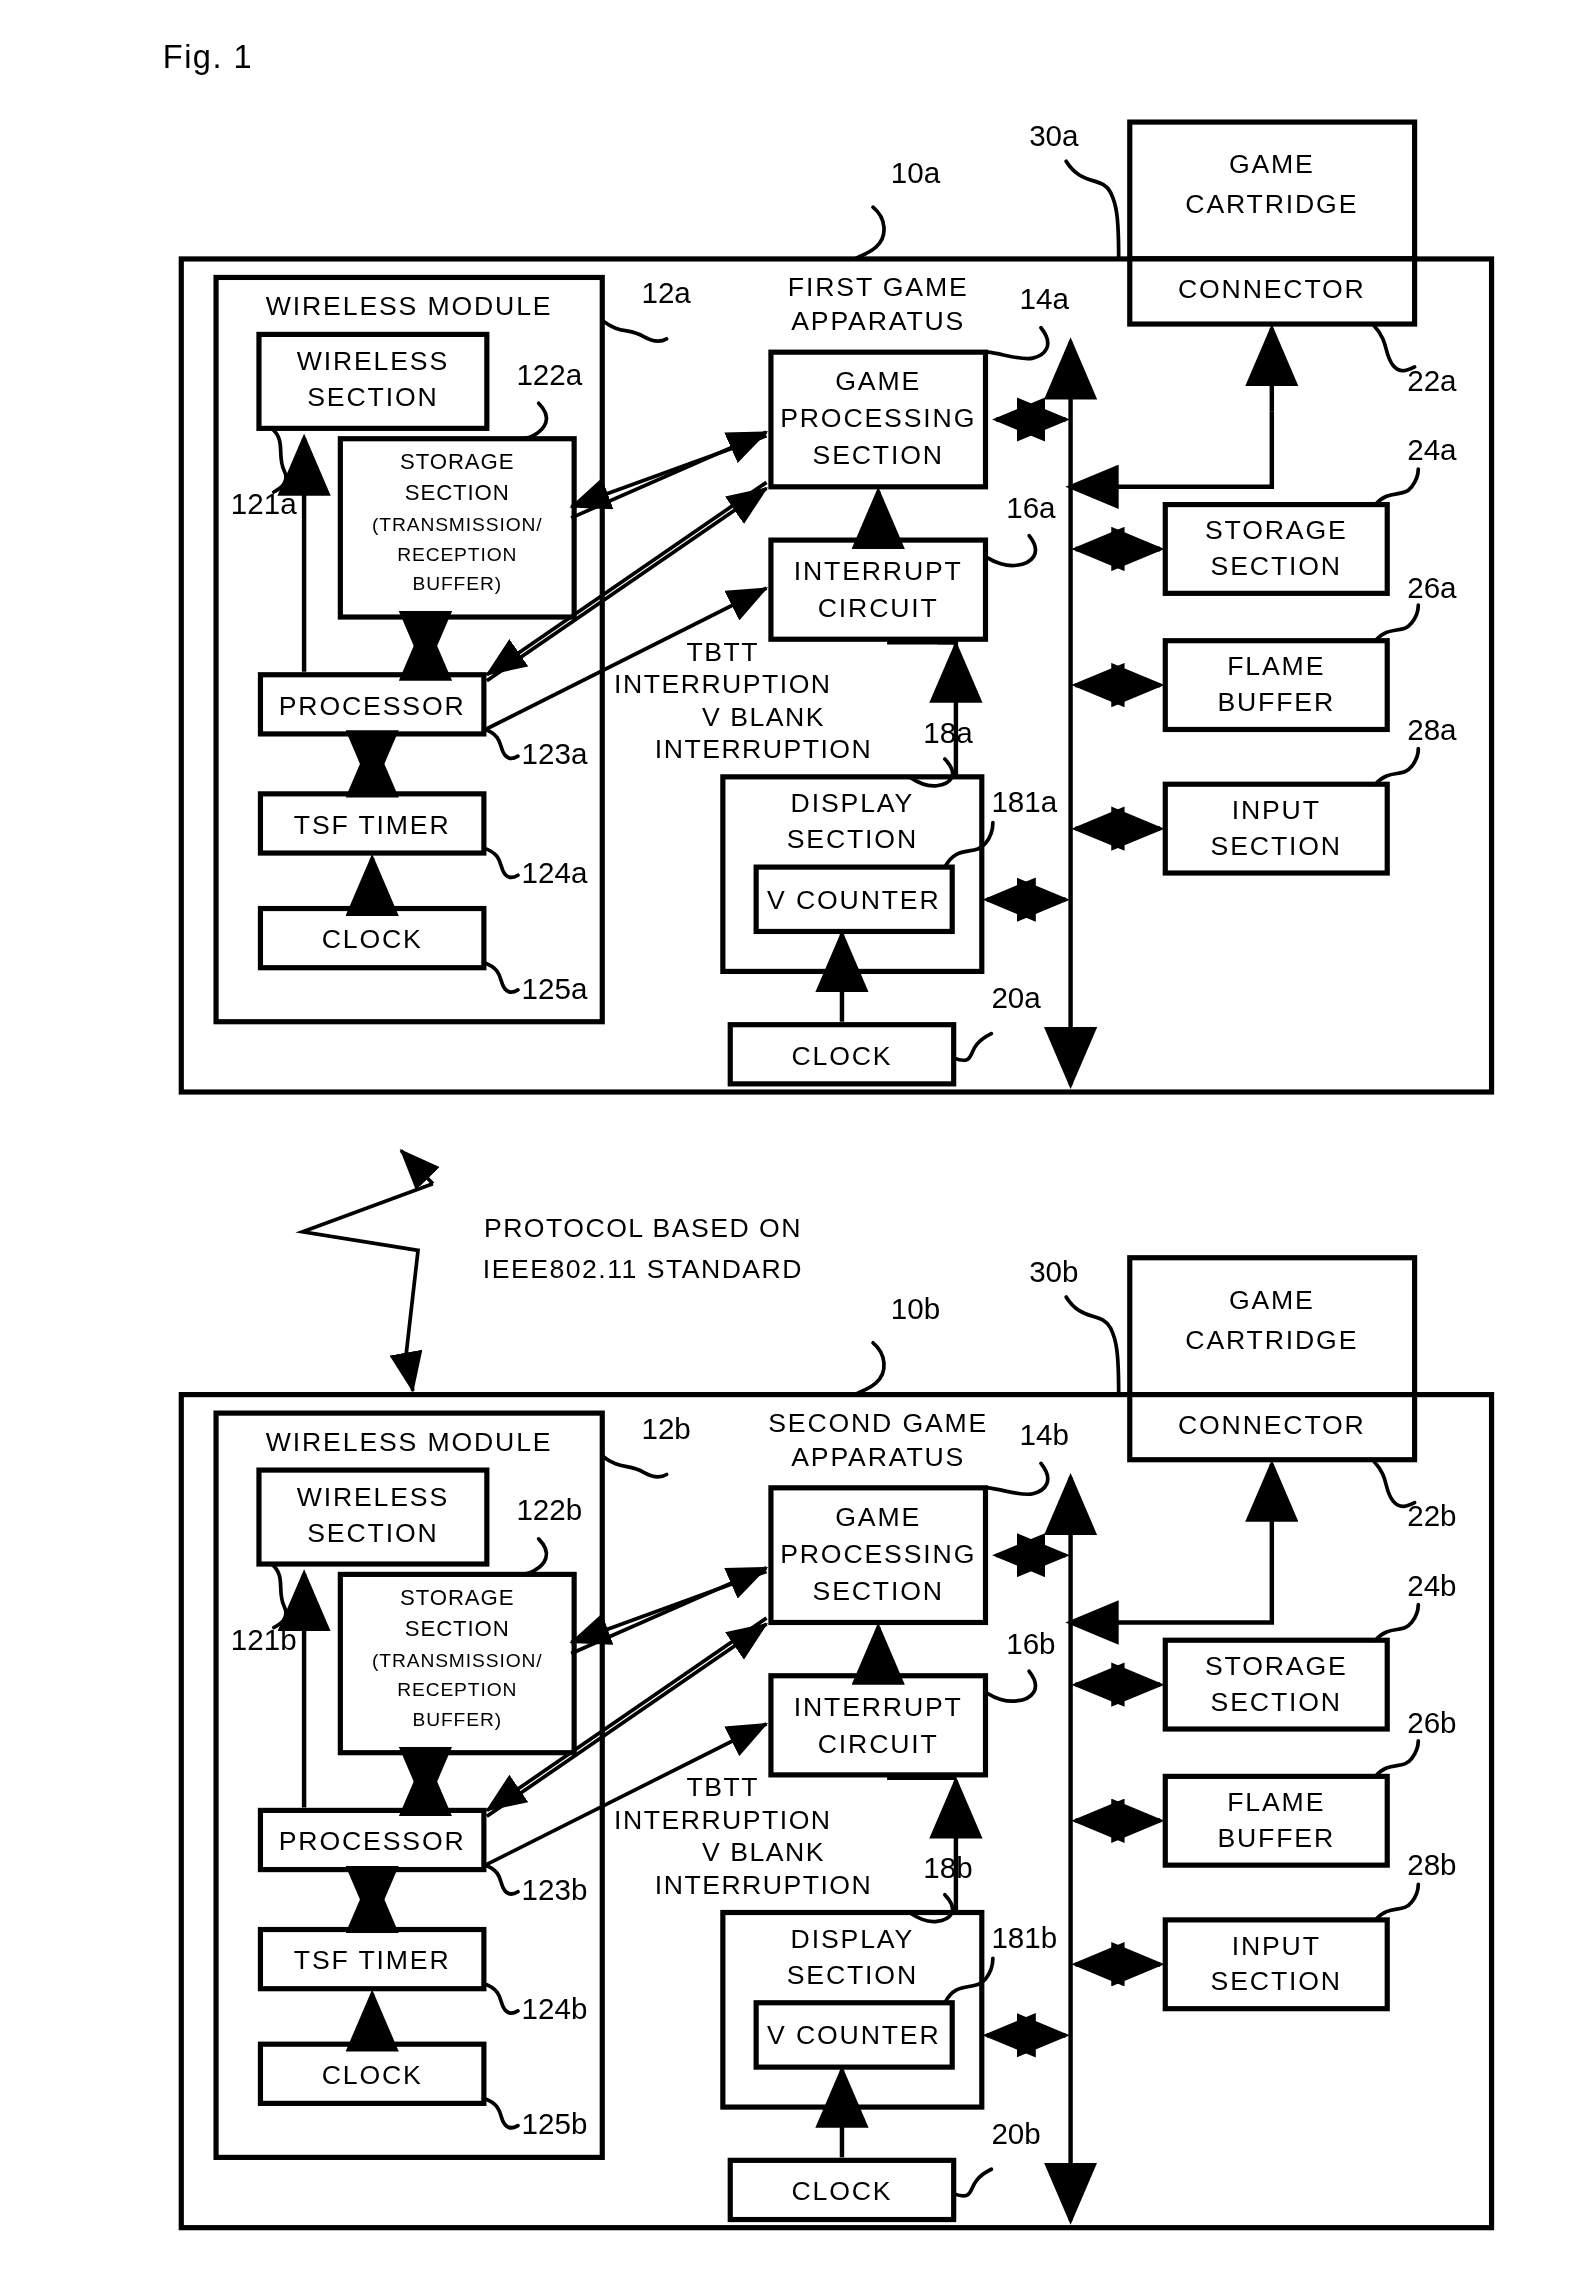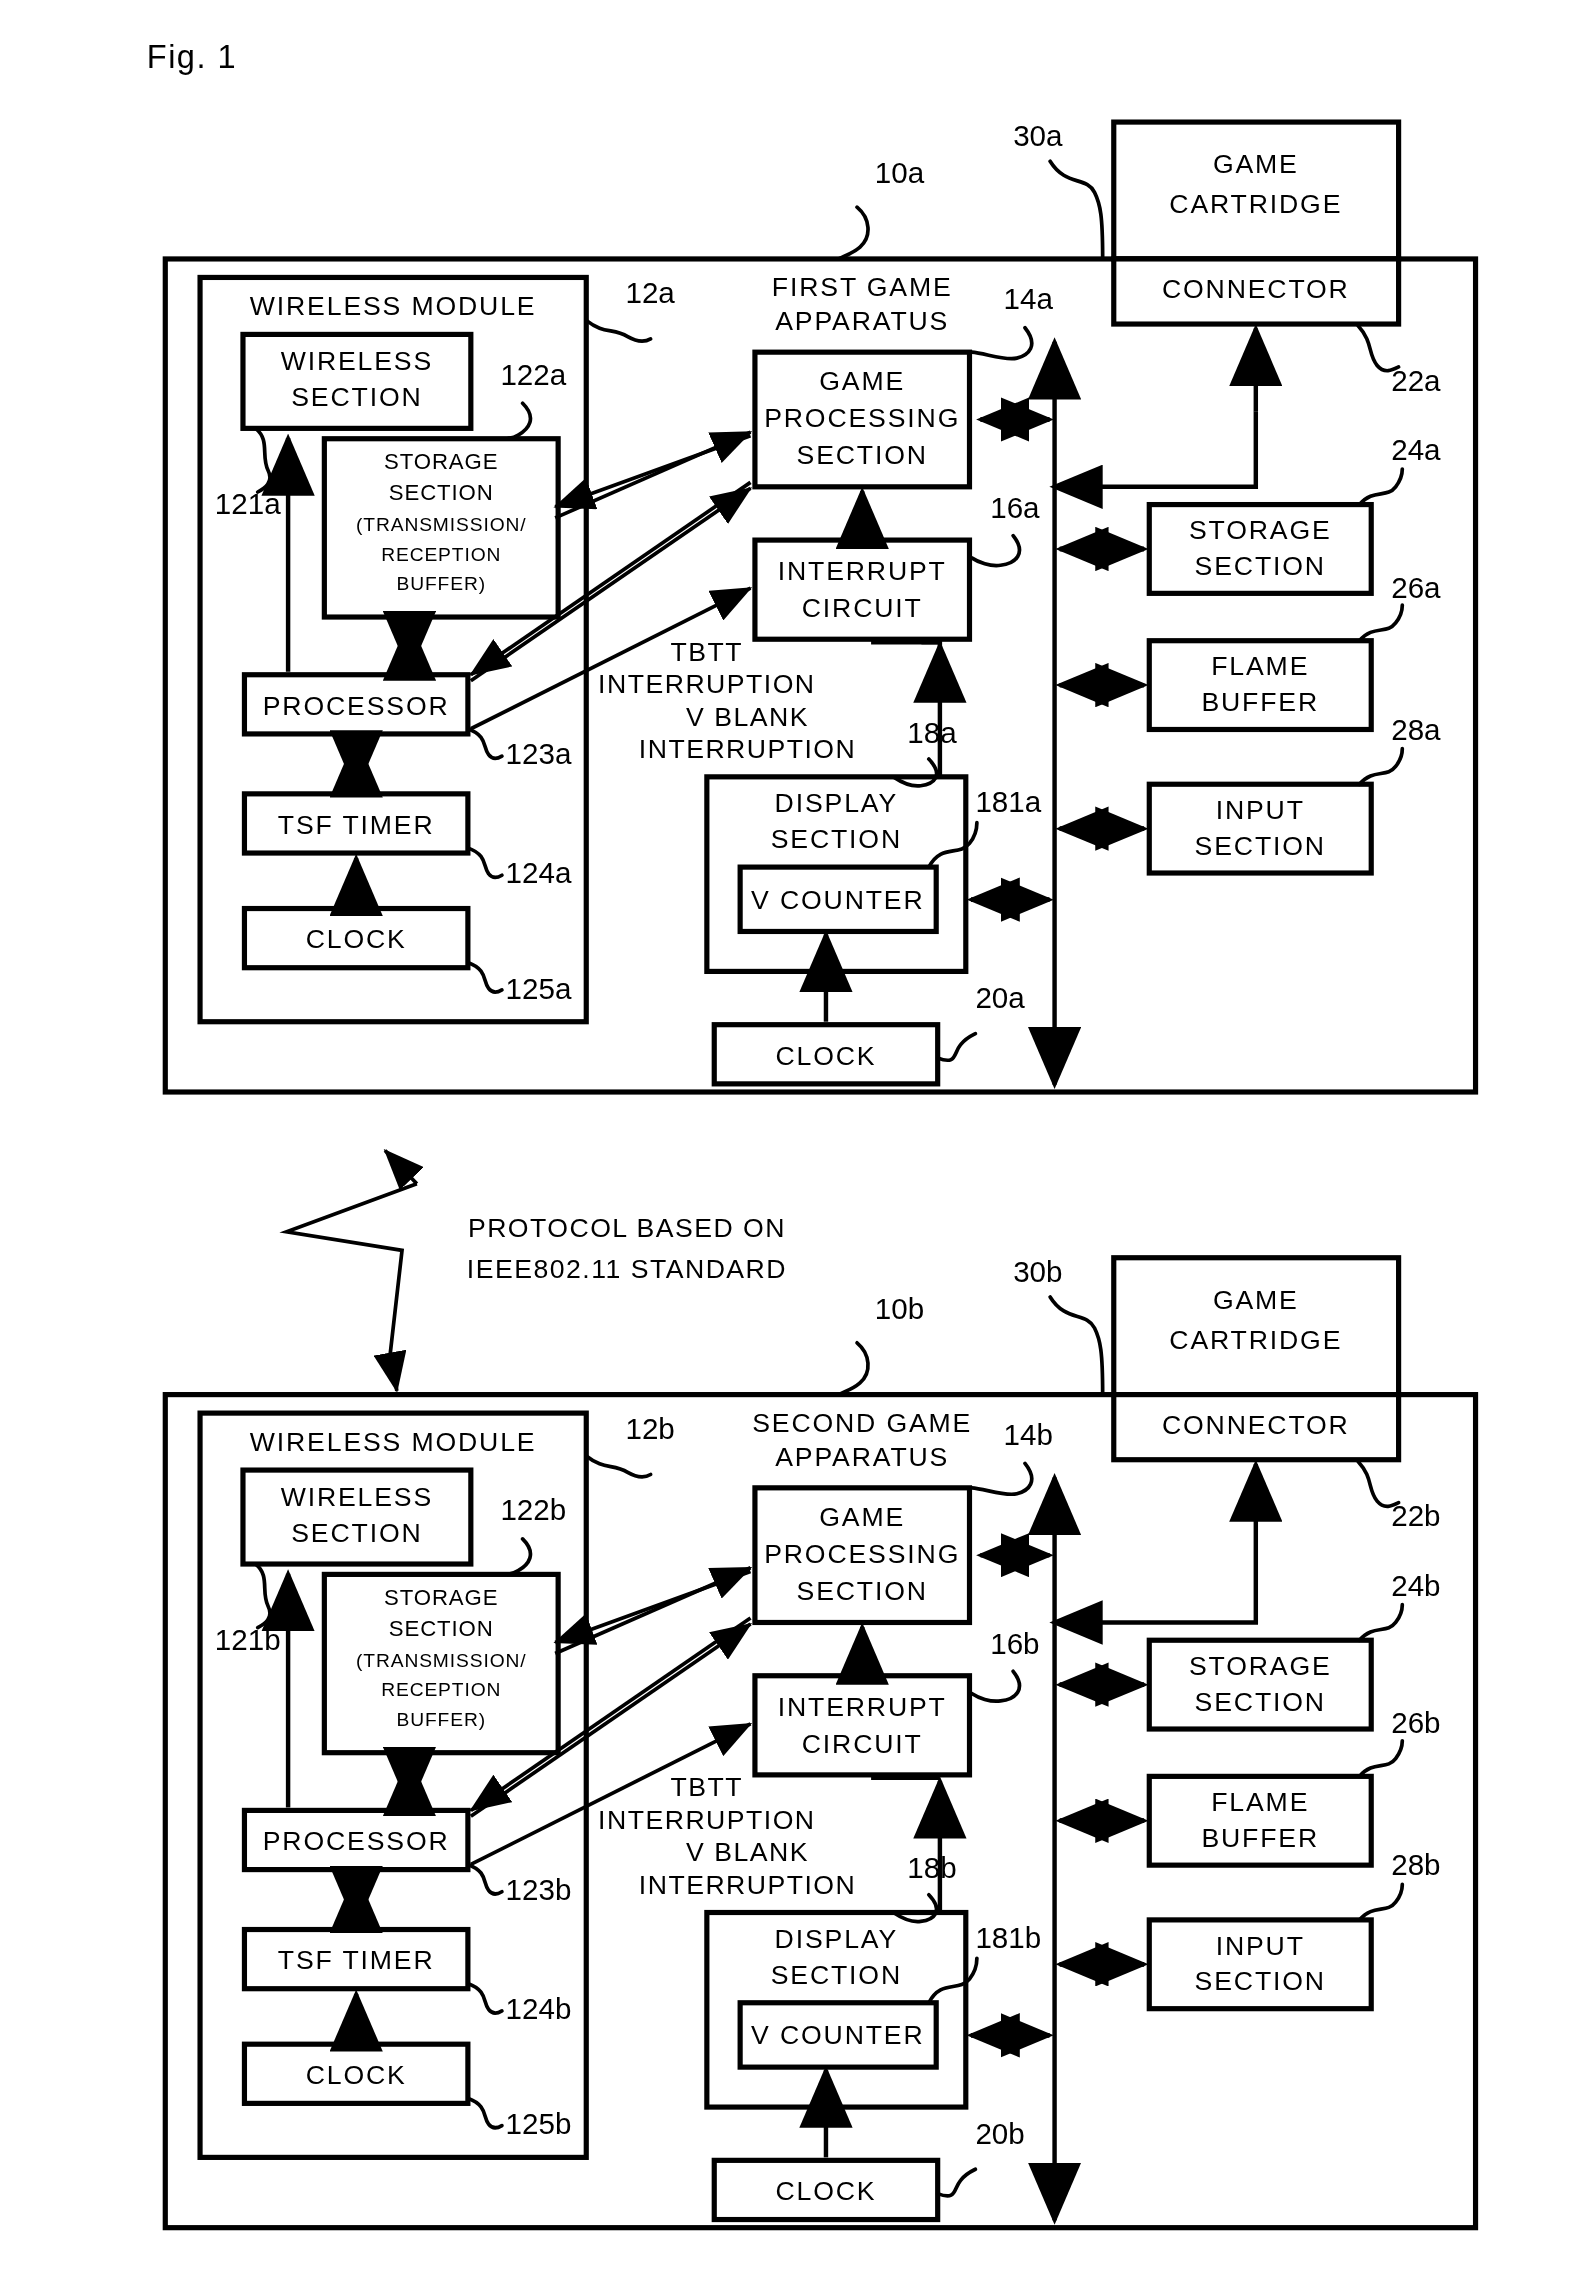--- a/index.html
+++ b/index.html
@@ -1,17 +1,17 @@
 <!DOCTYPE html>
 <html style="font-size:12px"><head>
 <meta charset="utf-8">
 <style>
   html,body{margin:0;padding:0;background:#ffffff;}
   body{width:1592px;height:2295px;font-family:"Liberation Sans", sans-serif;}
-  #root{position:relative;width:1484px;height:2295px;overflow:hidden;background:#fff;}
+  #root{position:relative;width:1484px;height:2295px;overflow:hidden;background:#fff;padding-left:16px;}
   svg{display:block;}
   .bx{fill:#ffffff;stroke:#000000;stroke-width:7;}
   .bx-outer{fill:none;stroke:#000000;stroke-width:7;}
   .ln{stroke:#000000;stroke-width:6;fill:none;}
   .ln-thin{stroke:#000000;stroke-width:5;fill:none;}
   .lead{stroke:#000000;stroke-width:5;fill:none;stroke-linecap:round;}
   text{font-family:"Liberation Sans", sans-serif;fill:#000;}
   .lbl{font-size:36px;letter-spacing:2.5px;text-anchor:middle;}
   .lbl-sm{font-size:30px;letter-spacing:1.2px;text-anchor:middle;}
   .ref{font-size:40px;letter-spacing:0px;text-anchor:start;}

